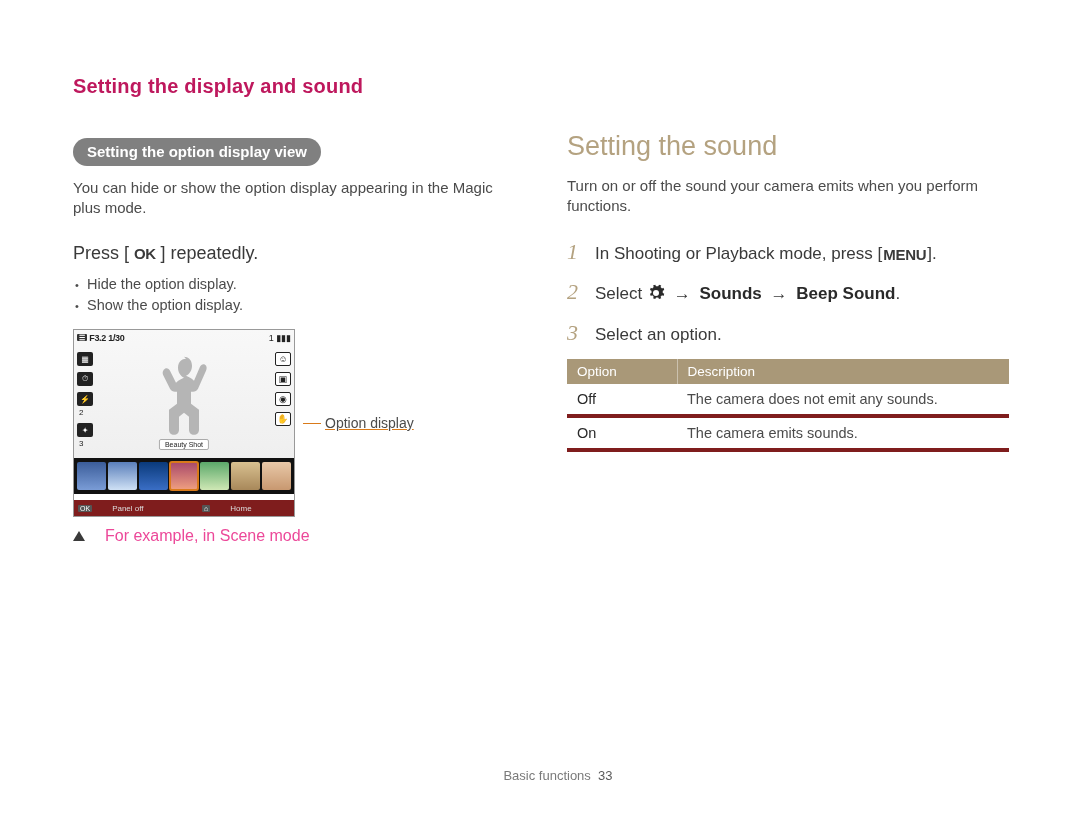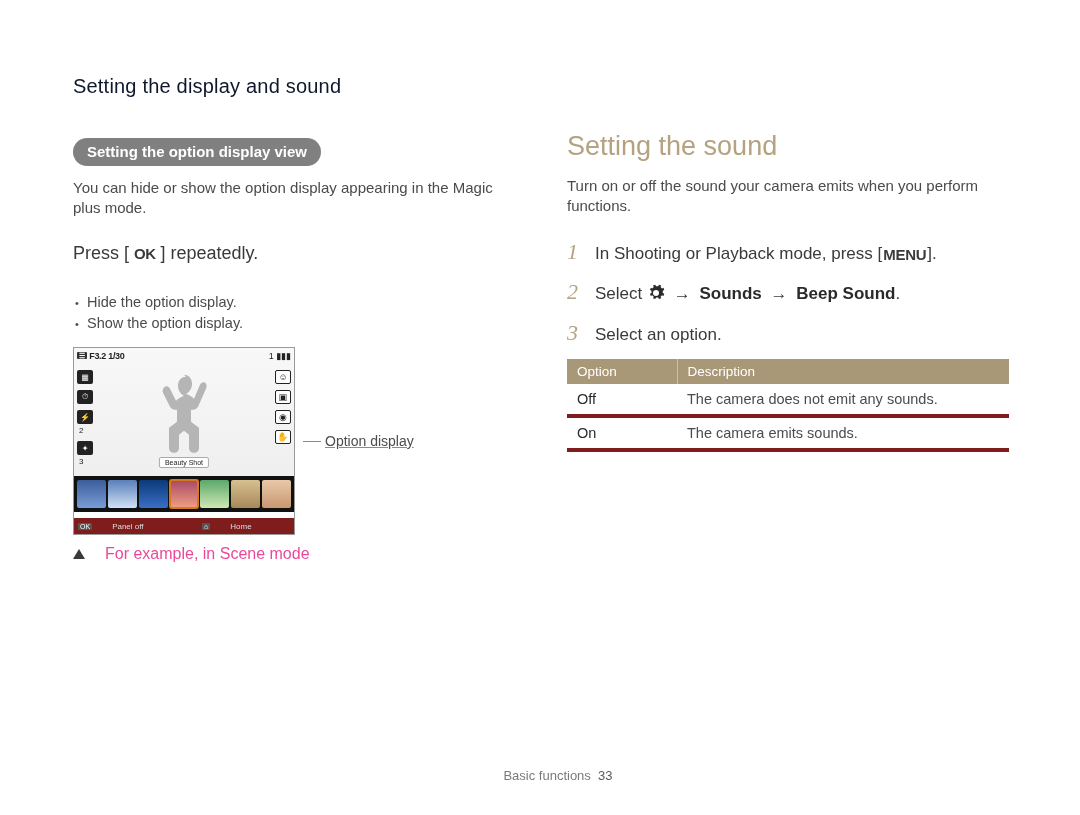--- a/index.html
+++ b/index.html
@@ -14,22 +14,22 @@
   .page {
     padding: 75px 70px 0 73px;
     display: flex;
     gap: 52px;
   }
   .col {
     width: 442px;
   }
   .breadcrumb {
     font-size: 20px;
-    font-weight: 400;
-    color: #0f172a;
+    font-weight: 700;
+    color: #be185d;
     margin-bottom: 40px;
     letter-spacing: 0.2px;
   }
   .pill {
     display: inline-block;
     background: #808080;
     color: #fff;
     font-size: 15px;
     font-weight: 600;
     padding: 5px 14px 6px;
@@ -40,21 +40,21 @@
     font-size: 15px;
     color: #4b4b4b;
     line-height: 1.35;
     margin-bottom: 24px;
     font-weight: 300;
   }
   .press-line {
     font-size: 18px;
     color: #3a3a3a;
     font-weight: 300;
-    margin-bottom: 28px;
+    margin-bottom: 10px;
     display: flex;
     align-items: center;
     gap: 4px;
   }
   .ok-badge, .menu-badge {
     display: inline-block;
     font-weight: 700;
     font-family: Arial, sans-serif;
     font-size: 15px;
     vertical-align: middle;

